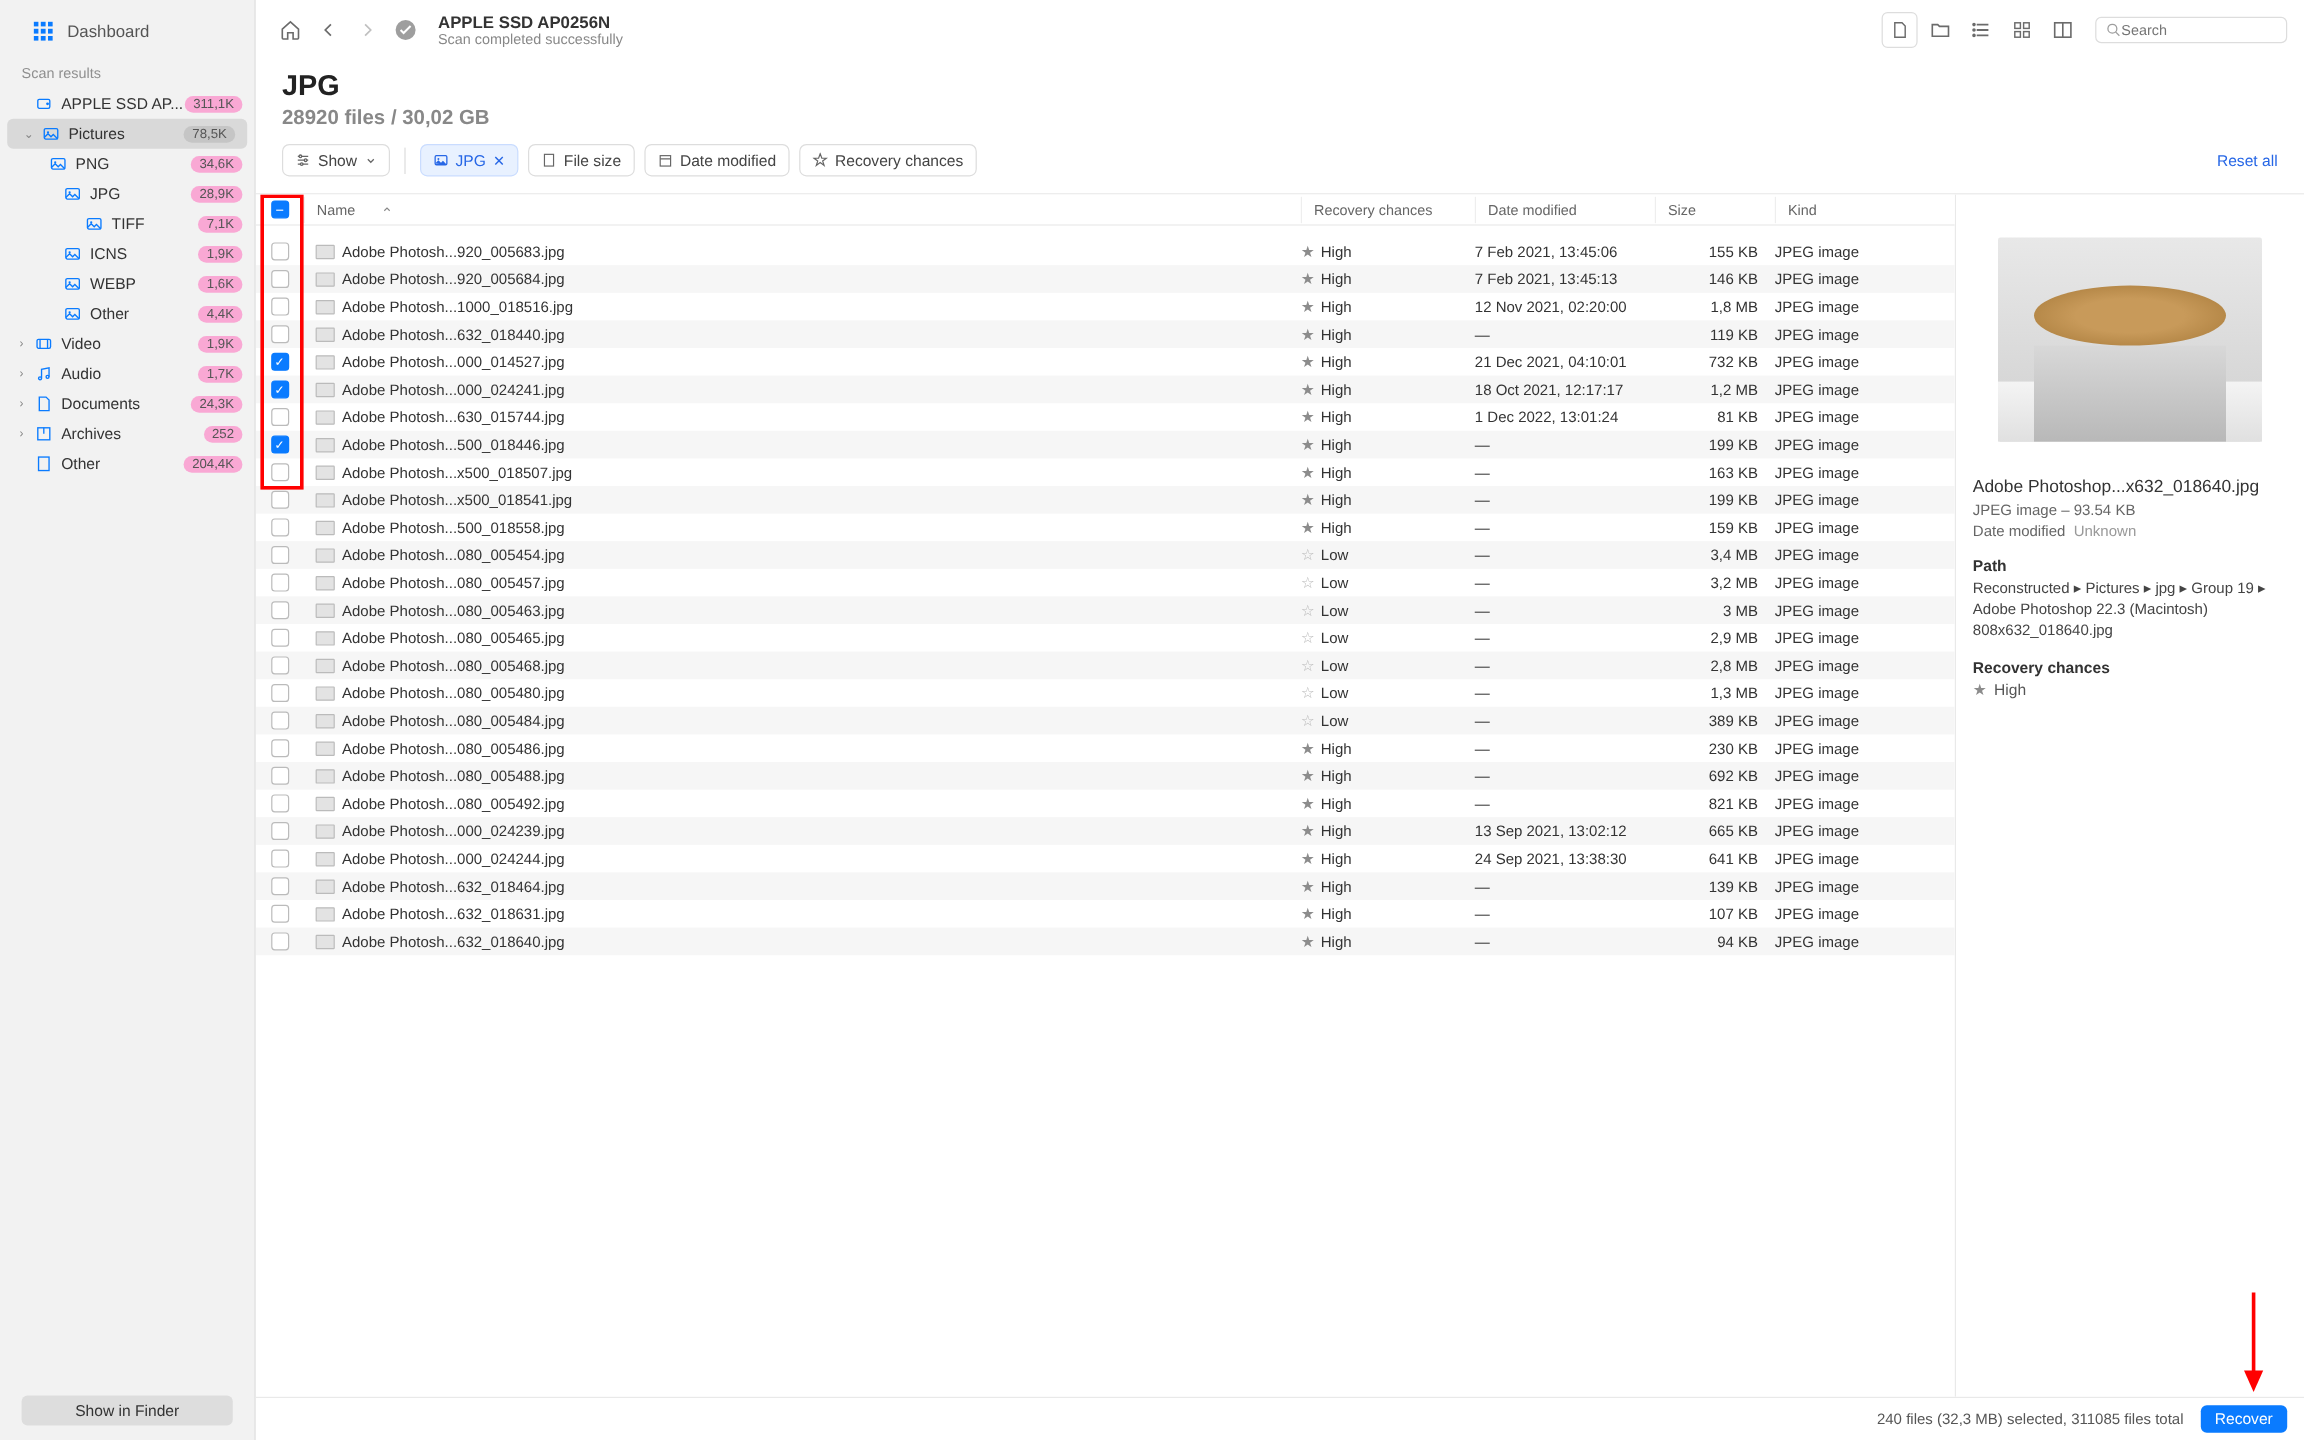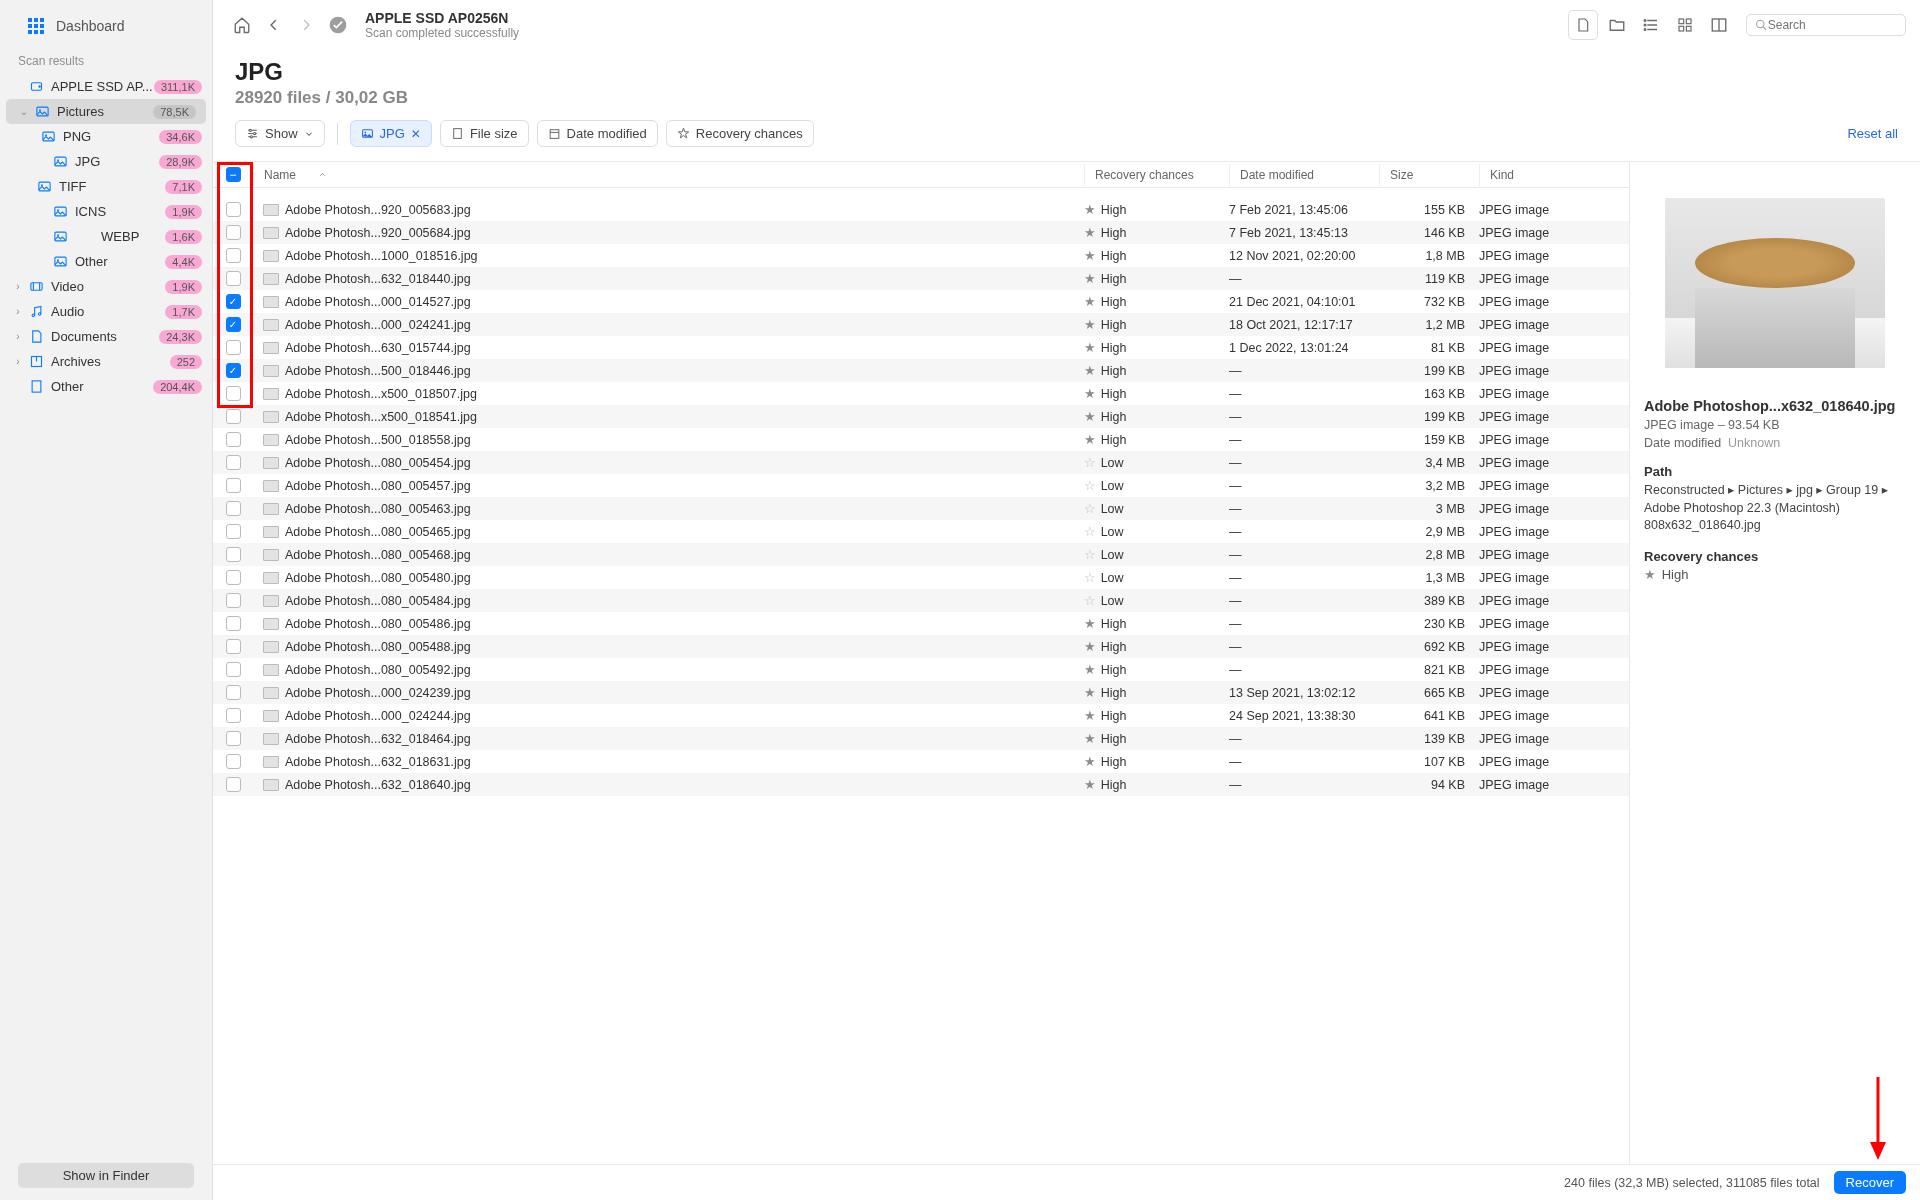--- a/index.html
+++ b/index.html
@@ -74,21 +74,21 @@
 
 
 .red-box { position: absolute; left: 4px; width: 36px; border: 3px solid #ff0000; pointer-events: none; z-index: 5; }
 
 
 .detail { width: 290px; padding: 18px 14px; overflow-y: auto; }
 .detail .preview { width: 220px; height: 170px; margin: 18px auto 30px; background: linear-gradient(#e8e8e8,#d0d0d0); border-radius: 2px; position: relative; display:flex; align-items:center; justify-content:center; }
 .detail .bowl { width: 160px; height: 50px; background: radial-gradient(ellipse at center, #c89a5a 40%, #a57838 100%); border-radius: 80px / 25px; position: absolute; top: 40px; }
 .detail .pedestal { position:absolute; bottom:0; width:160px; height:80px; background:linear-gradient(#d8d8d8,#b8b8b8); }
 .detail .cloth { position:absolute; bottom:0; width:220px; height:50px; background:linear-gradient(#f4f4f4,#e0e0e0); }
-.detail h3 { font-size: 14.5px; font-weight: 700; margin-bottom: 4px; }
+.detail h3 { font-size: 14.5px; font-weight: 400; margin-bottom: 4px; }
 .detail .meta { font-size: 12.5px; color: #666; margin-bottom: 4px; }
 .detail .lbl2 { font-size: 13px; color: #666; margin-top: 14px; margin-bottom: 3px; font-weight: 600;}
 .detail .path { font-size: 12.5px; color: #444; line-height: 1.4; }
 .detail .rc { display: flex; align-items: center; gap: 6px; font-size: 13px; color: #555; }
 
 
 .status { height: 36px; border-top: 1px solid #e9e9e9; display: flex; align-items: center; justify-content: flex-end; padding: 0 14px; gap: 14px; font-size: 12.5px; color: #555; position: relative; }
 .status .recover { background: #0a7bff; color: #fff; border: none; border-radius: 5px; padding: 4px 12px; font-size: 13px; }
 
 
@@ -160,21 +160,21 @@
           <span class="ico">
             <svg width="15" height="15" viewBox="0 0 24 24" fill="#0a7bff">
               <rect x="3" y="5" width="18" height="14" rx="2" fill="none" stroke="#0a7bff" stroke-width="1.8"></rect>
               <circle cx="8" cy="10" r="1.5"></circle>
               <path d="M3 17l5-5 4 4 3-3 6 6" fill="none" stroke="#0a7bff" stroke-width="1.8"></path>
             </svg>
           </span>
           <span class="lbl">JPG</span>
           <span class="badge">28,9K</span>
         </div>
-        <div class="sb-item" style="padding-left: 20px;">
+        <div class="sb-item" style="padding-left: 54px;">
           <span class="chev"></span>
           <span class="ico">
             <svg width="15" height="15" viewBox="0 0 24 24" fill="#0a7bff">
               <rect x="3" y="5" width="18" height="14" rx="2" fill="none" stroke="#0a7bff" stroke-width="1.8"></rect>
               <circle cx="8" cy="10" r="1.5"></circle>
               <path d="M3 17l5-5 4 4 3-3 6 6" fill="none" stroke="#0a7bff" stroke-width="1.8"></path>
             </svg>
           </span>
           <span class="lbl">TIFF</span>
           <span class="badge">7,1K</span>
@@ -184,21 +184,21 @@
           <span class="ico">
             <svg width="15" height="15" viewBox="0 0 24 24" fill="#0a7bff">
               <rect x="3" y="5" width="18" height="14" rx="2" fill="none" stroke="#0a7bff" stroke-width="1.8"></rect>
               <circle cx="8" cy="10" r="1.5"></circle>
               <path d="M3 17l5-5 4 4 3-3 6 6" fill="none" stroke="#0a7bff" stroke-width="1.8"></path>
             </svg>
           </span>
           <span class="lbl">ICNS</span>
           <span class="badge">1,9K</span>
         </div>
-        <div class="sb-item" style="padding-left: 36px; text-align: center;">
+        <div class="sb-item" style="padding-left: 36px;">
           <span class="chev"></span>
           <span class="ico">
             <svg width="15" height="15" viewBox="0 0 24 24" fill="#0a7bff">
               <rect x="3" y="5" width="18" height="14" rx="2" fill="none" stroke="#0a7bff" stroke-width="1.8"></rect>
               <circle cx="8" cy="10" r="1.5"></circle>
               <path d="M3 17l5-5 4 4 3-3 6 6" fill="none" stroke="#0a7bff" stroke-width="1.8"></path>
             </svg>
           </span>
           <span class="lbl">WEBP</span>
           <span class="badge">1,6K</span>

